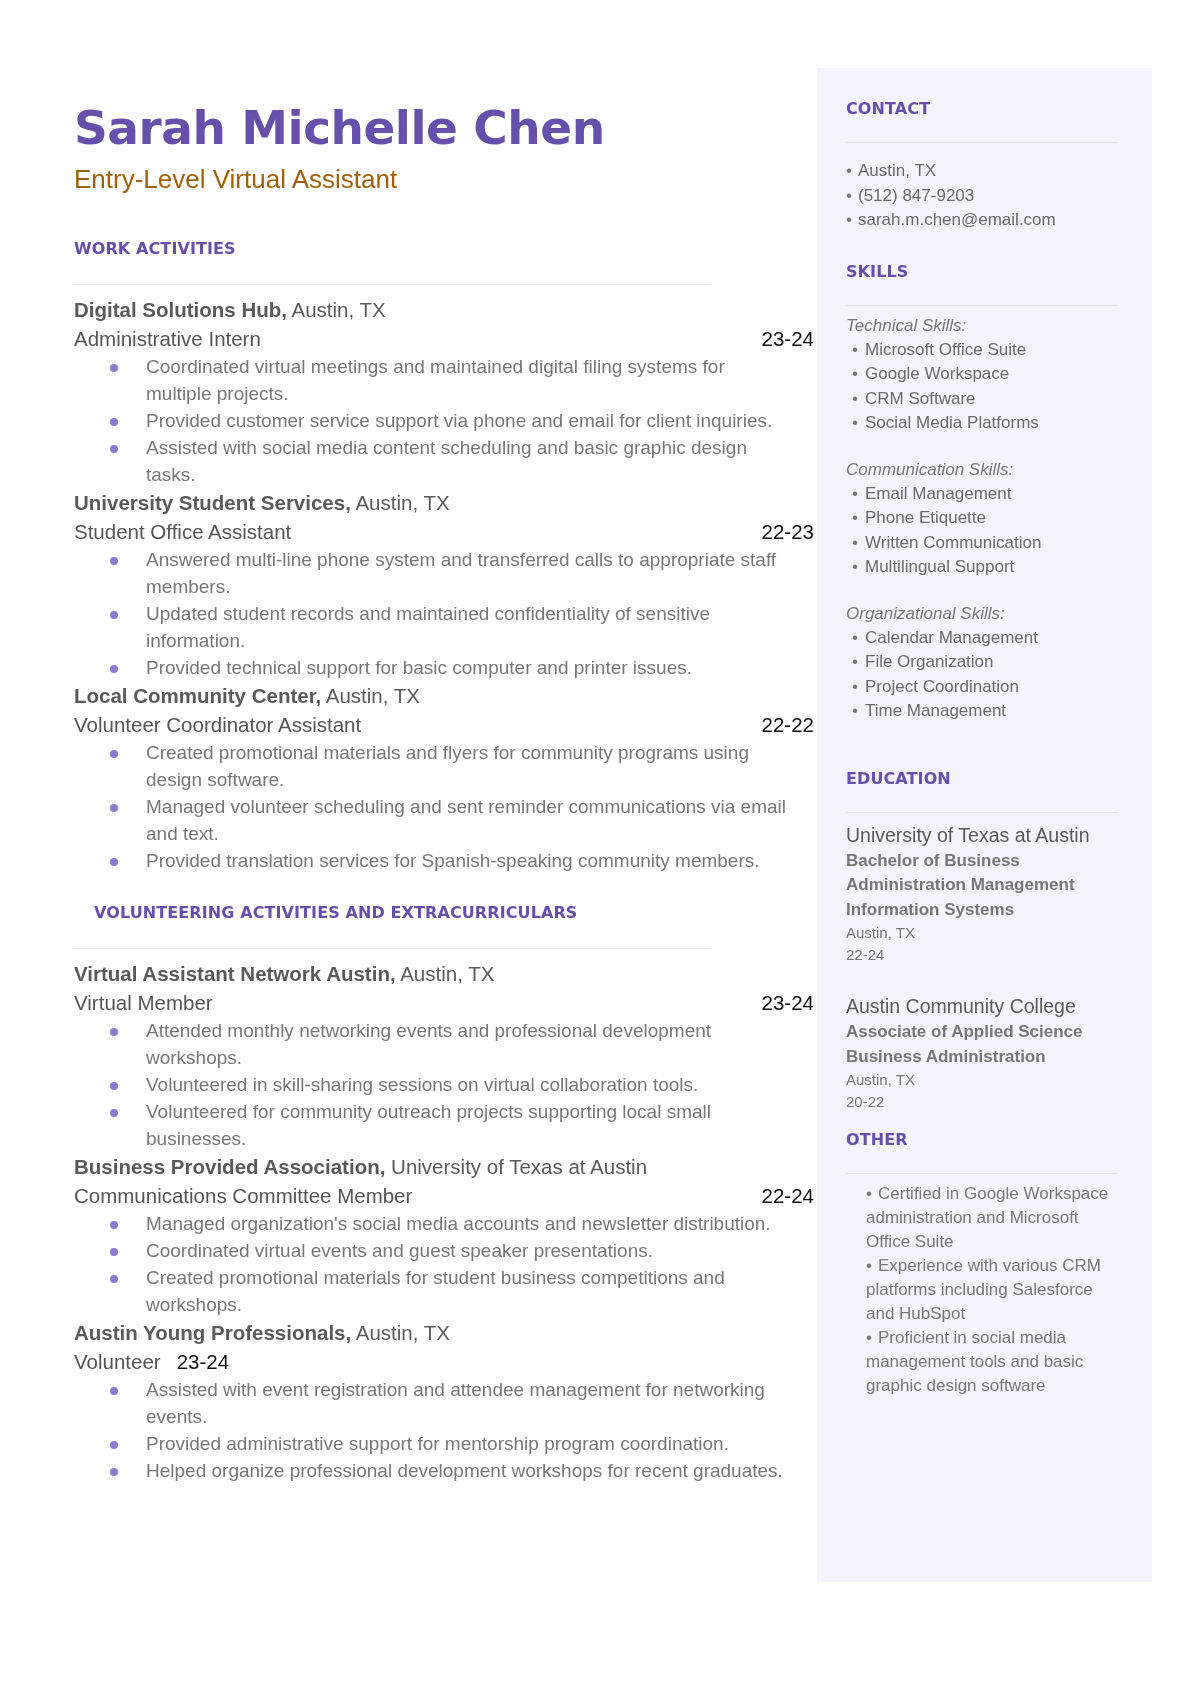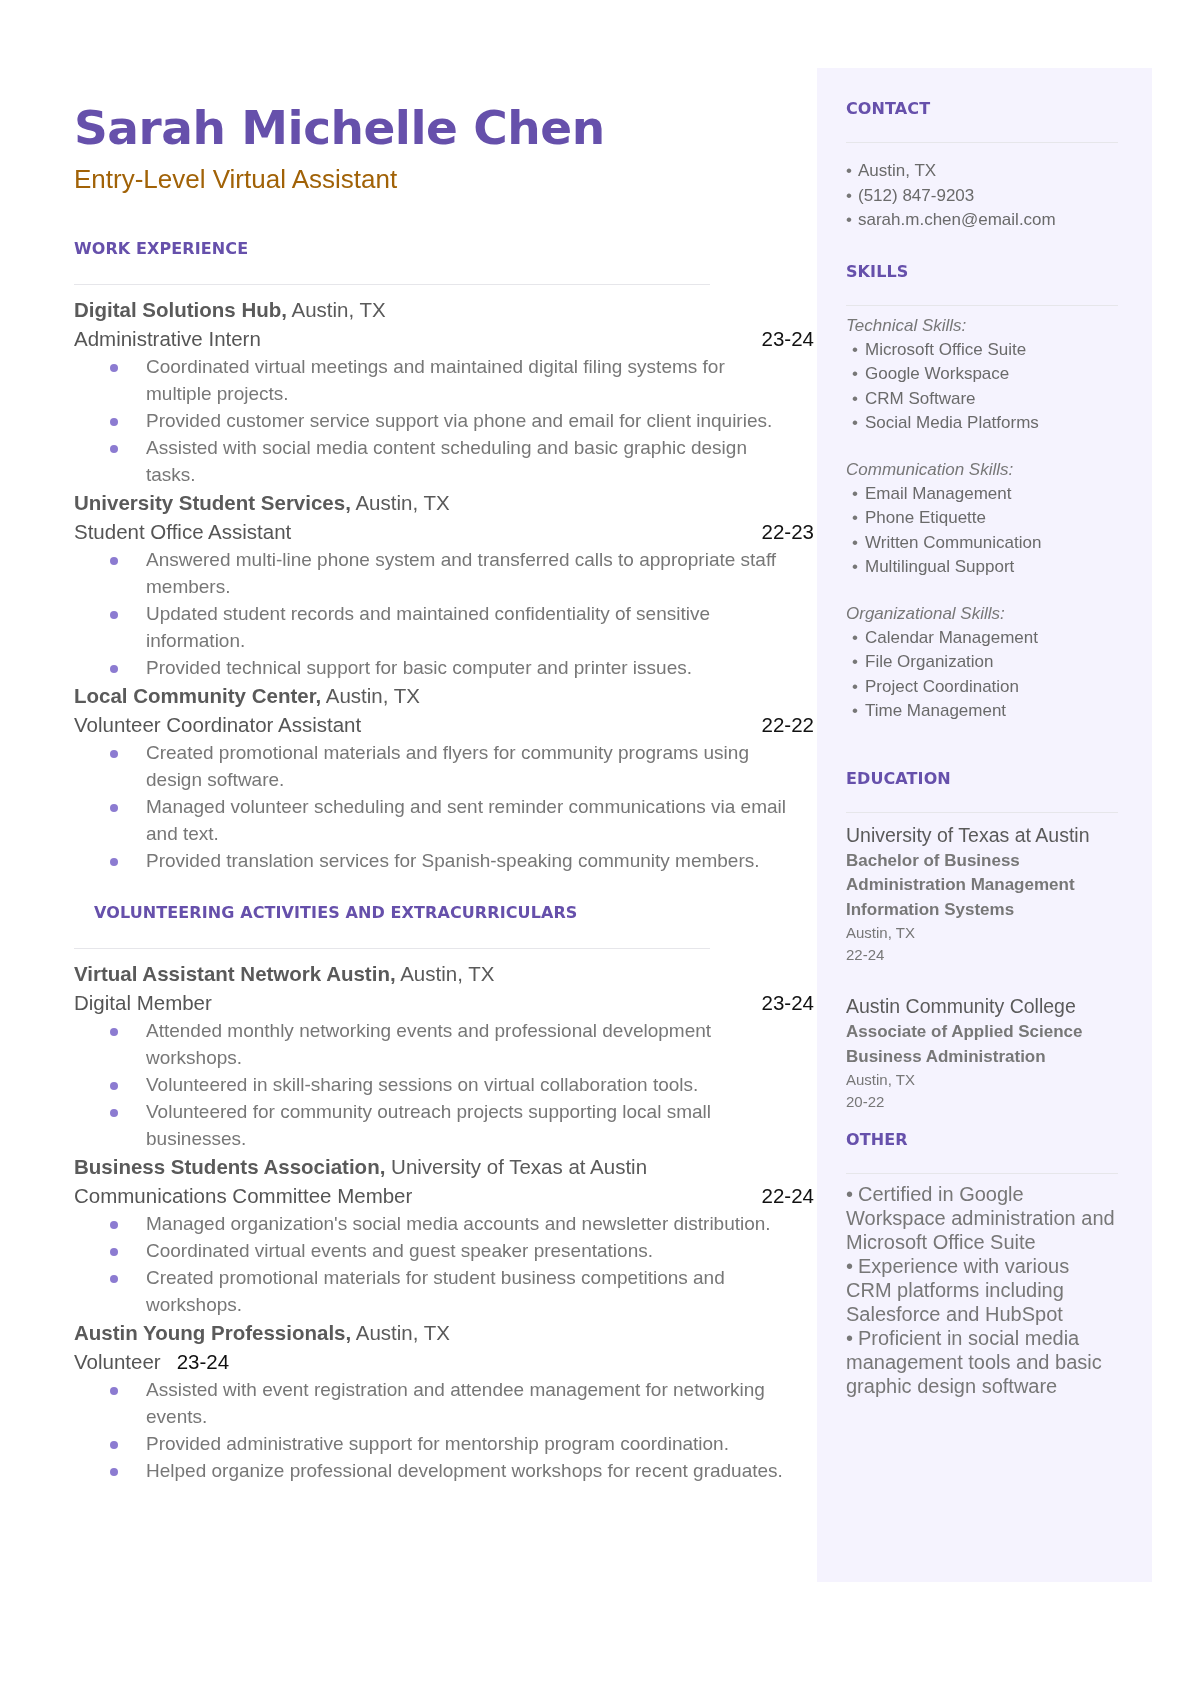--- a/index.html
+++ b/index.html
@@ -32,31 +32,31 @@
     .sb-list li { font-size: 17px; color: #6a6a6a; line-height: 24.5px; }
     .sb-list li .b { display: inline-block; width: 12px; color: #777; }
     .skill-cat { font-size: 17px; font-style: italic; color: #777; line-height: 24px; }
     .skills-group { margin-bottom: 22px; }
     .skills-group .sb-list li .b { width: 18px; text-align: center; margin-right: 1px; }
 
     .edu-item { margin-bottom: 26px; }
     .edu-school { font-size: 19.5px; color: #5a5a5a; line-height: 28px; }
     .edu-degree { font-size: 17px; color: #777; line-height: 24.5px; font-weight: bold; }
     .edu-small { font-size: 15px; color: #777; line-height: 22px; }
-    .other-list li { font-size: 20px; color: #777; line-height: 24px; }
+    .other-list li { font-size: 17px; color: #777; line-height: 24px; margin-left: 20px; }
   </style>
 </head>
 <body>
 
 <div class="main">
   <h1 class="name">Sarah Michelle Chen</h1>
   <div class="subtitle">Entry-Level Virtual Assistant</div>
 
   <section>
-    <h2 class="sec-title">WORK EXPERIENCE</h2>
+    <h2 class="sec-title">WORK ACTIVITIES</h2>
     <hr class="rule">
 
     <div class="entry">
       <div class="entry-head"><span class="org">Digital Solutions Hub,</span><span> Austin, TX</span></div>
       <div class="role-row"><span>Administrative Intern</span><span class="date">23-24</span></div>
       <ul class="bullets">
         <li><span class="dot"></span><span>Coordinated virtual meetings and maintained digital filing systems for multiple projects.</span></li>
         <li><span class="dot"></span><span>Provided customer service support via phone and email for client inquiries.</span></li>
         <li><span class="dot"></span><span>Assisted with social media content scheduling and basic graphic design tasks.</span></li>
       </ul>
@@ -82,30 +82,30 @@
       </ul>
     </div>
   </section>
 
   <section>
     <h2 class="sec-title second">VOLUNTEERING ACTIVITIES AND EXTRACURRICULARS</h2>
     <hr class="rule">
 
     <div class="entry">
       <div class="entry-head"><span class="org">Virtual Assistant Network Austin,</span><span> Austin, TX</span></div>
-      <div class="role-row"><span>Digital Member</span><span class="date">23-24</span></div>
+      <div class="role-row"><span>Virtual Member</span><span class="date">23-24</span></div>
       <ul class="bullets">
         <li><span class="dot"></span><span>Attended monthly networking events and professional development workshops.</span></li>
         <li><span class="dot"></span><span>Volunteered in skill-sharing sessions on virtual collaboration tools.</span></li>
         <li><span class="dot"></span><span>Volunteered for community outreach projects supporting local small businesses.</span></li>
       </ul>
     </div>
 
     <div class="entry">
-      <div class="entry-head"><span class="org">Business Students Association,</span><span> University of Texas at Austin</span></div>
+      <div class="entry-head"><span class="org">Business Provided Association,</span><span> University of Texas at Austin</span></div>
       <div class="role-row"><span>Communications Committee Member</span><span class="date">22-24</span></div>
       <ul class="bullets">
         <li><span class="dot"></span><span>Managed organization's social media accounts and newsletter distribution.</span></li>
         <li><span class="dot"></span><span>Coordinated virtual events and guest speaker presentations.</span></li>
         <li><span class="dot"></span><span>Created promotional materials for student business competitions and workshops.</span></li>
       </ul>
     </div>
 
     <div class="entry">
       <div class="entry-head"><span class="org">Austin Young Professionals,</span><span> Austin, TX</span></div>

